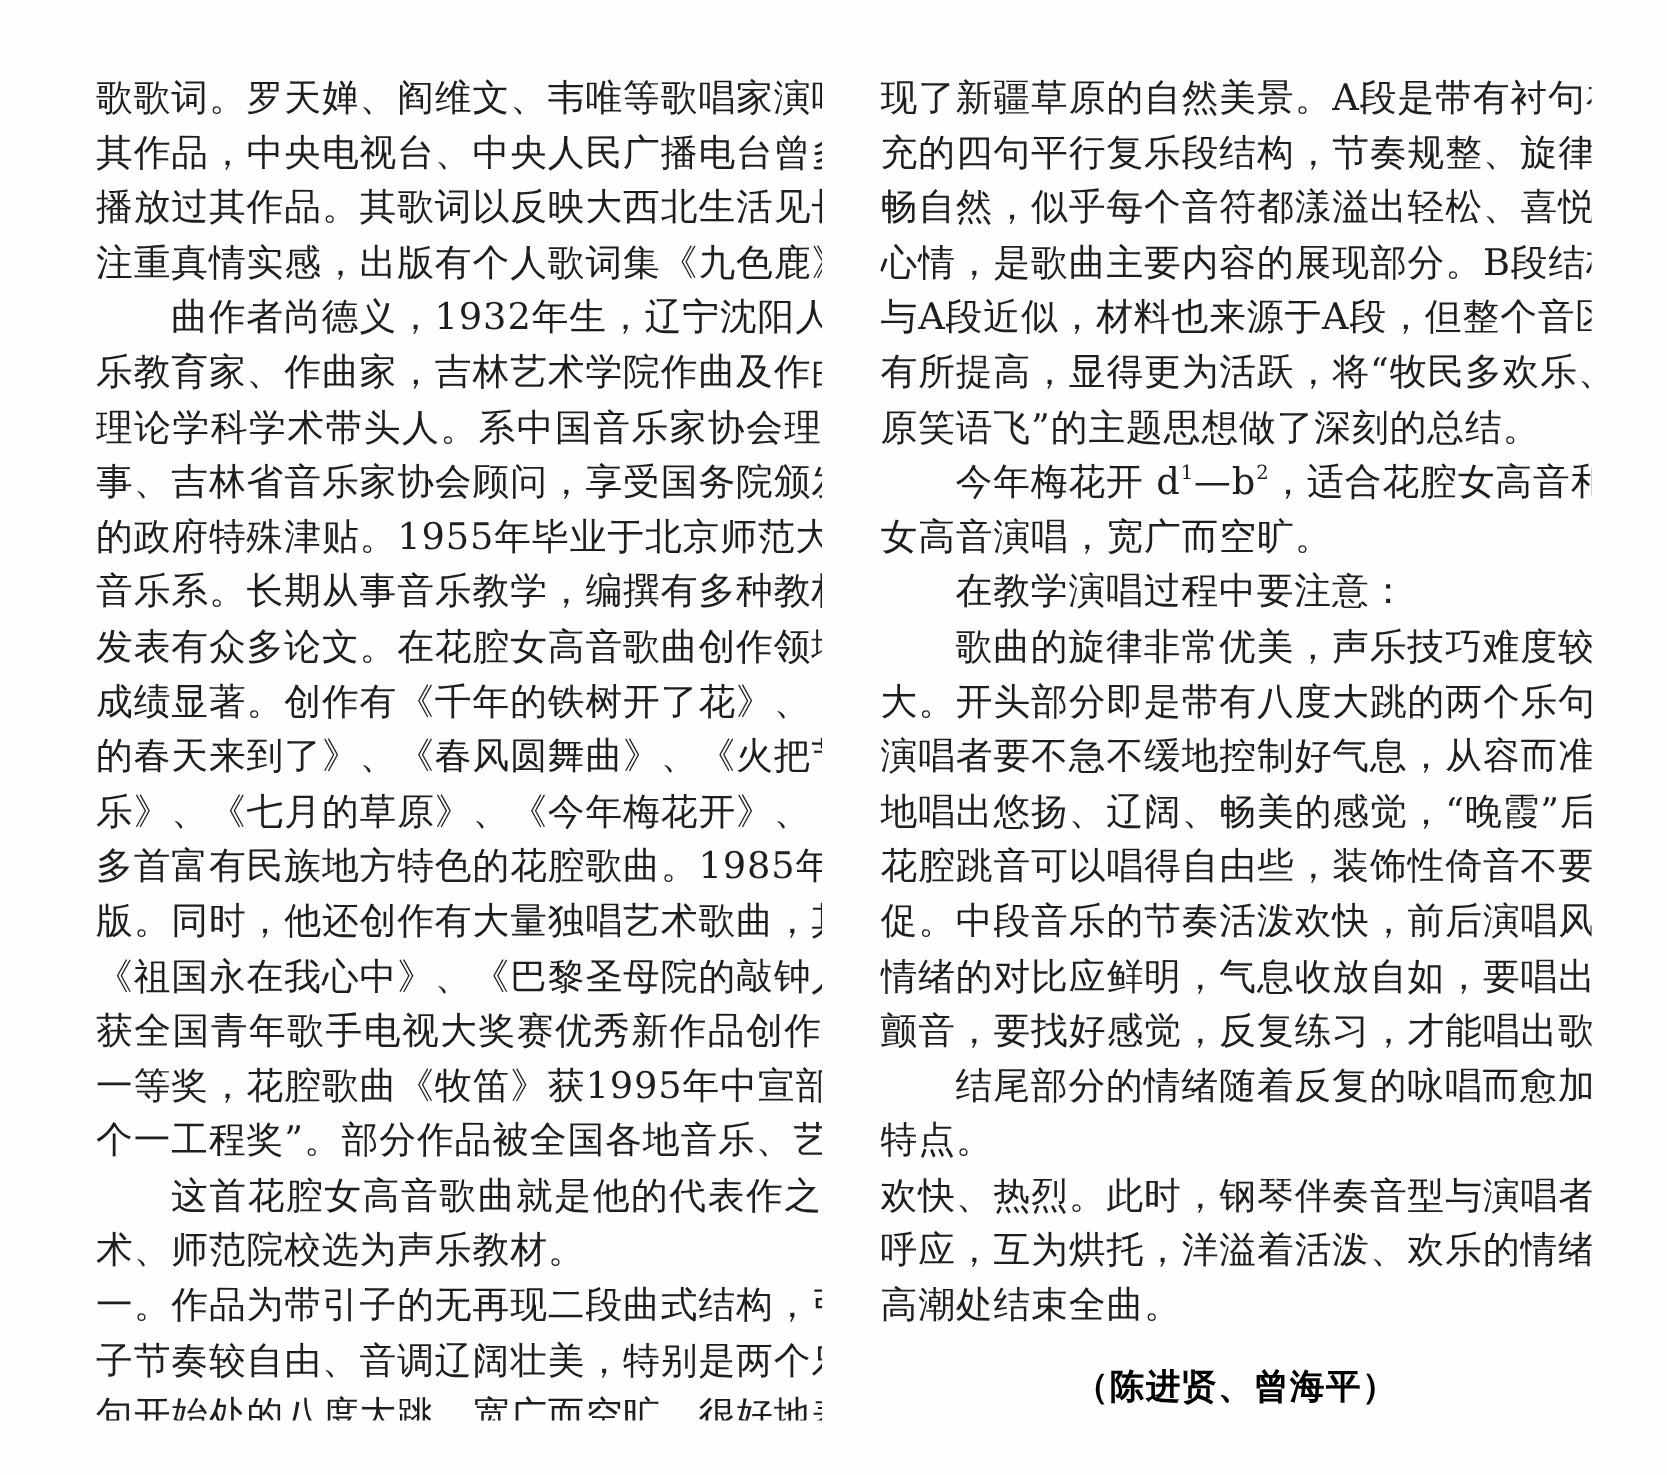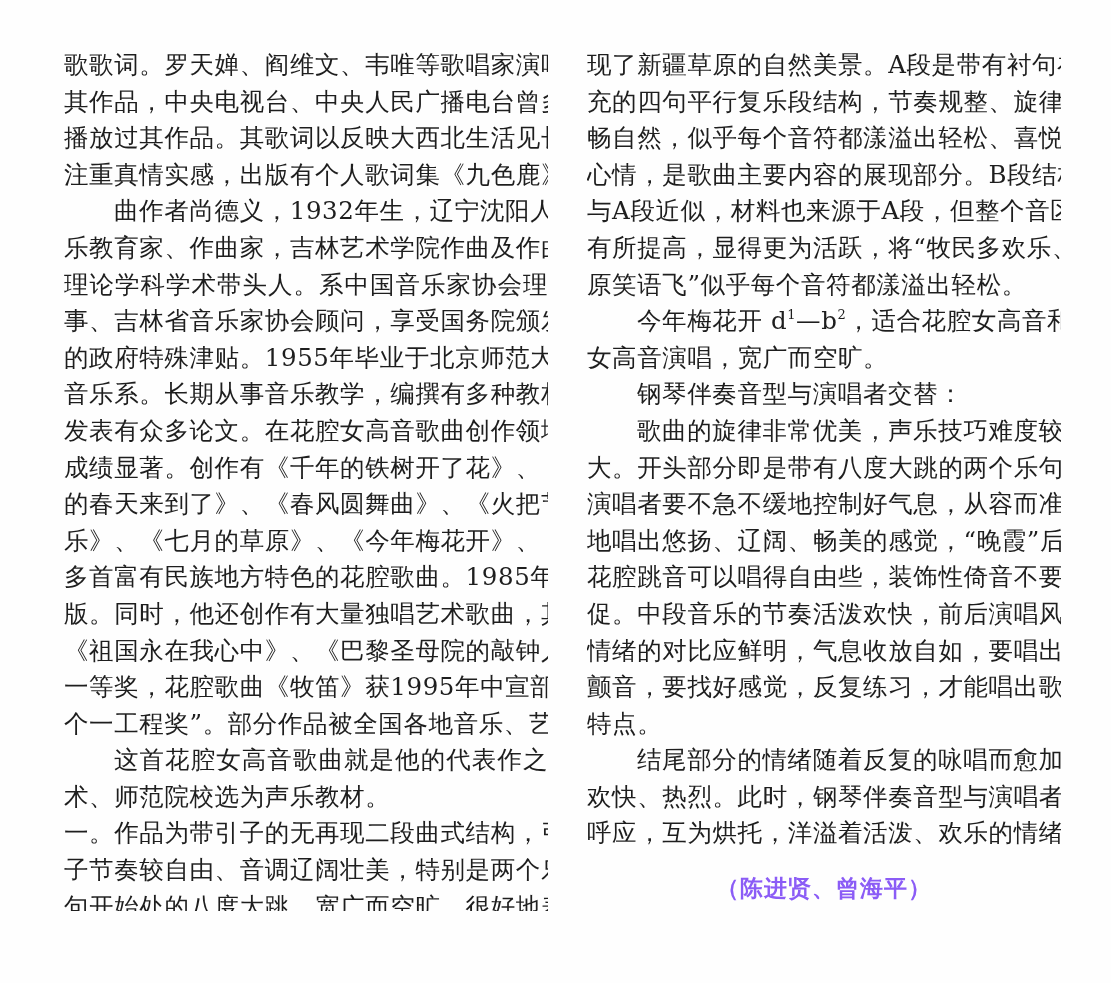--- a/index.html
+++ b/index.html
@@ -53,21 +53,21 @@
       line-height: 0;
     }
     .attribution {
       display: block;
       text-align: center;
       font-family: "DejaVu Sans", "Liberation Sans", sans-serif;
       font-weight: bold;
       font-size: 23px;
       margin-top: 18px;
       letter-spacing: 1px;
-      color: #8b5cf6;
+      color: #000000;
     }
     .clip-line {
       
       height: 22px;
       overflow: hidden;
     }
   </style>
 </head>
 <body>
 
@@ -84,54 +84,56 @@
       <span class="line">事、吉林省音乐家协会顾问，享受国务院颁发</span>
       <span class="line">的政府特殊津贴。1955年毕业于北京师范大学</span>
       <span class="line">音乐系。长期从事音乐教学，编撰有多种教材，</span>
       <span class="line">发表有众多论文。在花腔女高音歌曲创作领域</span>
       <span class="line">成绩显著。创作有《千年的铁树开了花》、《科学</span>
       <span class="line">的春天来到了》、《春风圆舞曲》、《火把节的快</span>
       <span class="line">乐》、《七月的草原》、《今年梅花开》、《牧笛》等</span>
       <span class="line">多首富有民族地方特色的花腔歌曲。1985年，</span>
       <span class="line">版。同时，他还创作有大量独唱艺术歌曲，其中</span>
       <span class="line">《祖国永在我心中》、《巴黎圣母院的敲钟人》均</span>
+      <span class="line">获全国青年歌手电视大奖赛优秀新作品创作</span>
       <span class="line">一等奖，花腔歌曲《牧笛》获1995年中宣部“五</span>
       <span class="line">个一工程奖”。部分作品被全国各地音乐、艺</span>
       <span class="line indent">这首花腔女高音歌曲就是他的代表作之</span>
       <span class="line last">术、师范院校选为声乐教材。</span>
       <span class="line">一。作品为带引子的无再现二段曲式结构，引</span>
       <span class="line">子节奏较自由、音调辽阔壮美，特别是两个乐</span>
       <span class="line clip-line">句开始处的八度大跳，宽广而空旷，很好地表</span>
     </div>
 
   <div class="column col-right">
     <div id="right-col-a">
         <span class="line">现了新疆草原的自然美景。A段是带有衬句补</span>
         <span class="line">充的四句平行复乐段结构，节奏规整、旋律流</span>
         <span class="line">畅自然，似乎每个音符都漾溢出轻松、喜悦的</span>
         <span class="line">心情，是歌曲主要内容的展现部分。B段结构</span>
         <span class="line">与A段近似，材料也来源于A段，但整个音区</span>
         <span class="line">有所提高，显得更为活跃，将“牧民多欢乐、草</span>
-        <span class="line last">原笑语飞”似乎每个音符都漾溢出轻松。</span>
+        <span class="line last">原笑语飞”的主题思想做了深刻的总结。</span>
       </div>
     <span class="line indent">
       <span>今年梅花开 d</span><span class="sup">1</span><span>—b</span><span class="sup">2</span><span>，适合花腔女高音和抒情</span>
     </span>
     <div id="right-col-b">
         <span class="line last">女高音演唱，宽广而空旷。</span>
-        <span class="line indent last">钢琴伴奏音型与演唱者交替：</span>
+        <span class="line indent last">在教学演唱过程中要注意：</span>
         <span class="line indent">歌曲的旋律非常优美，声乐技巧难度较</span>
         <span class="line">大。开头部分即是带有八度大跳的两个乐句，</span>
         <span class="line">演唱者要不急不缓地控制好气息，从容而准确</span>
         <span class="line">地唱出悠扬、辽阔、畅美的感觉，“晚霞”后面的</span>
         <span class="line">花腔跳音可以唱得自由些，装饰性倚音不要急</span>
         <span class="line">促。中段音乐的节奏活泼欢快，前后演唱风格、</span>
         <span class="line">情绪的对比应鲜明，气息收放自如，要唱出旋</span>
         <span class="line">颤音，要找好感觉，反复练习，才能唱出歌曲</span>
+        <span class="line indent">结尾部分的情绪随着反复的咏唱而愈加</span>
         <span class="line last">特点。</span>
-        <span class="line indent">结尾部分的情绪随着反复的咏唱而愈加</span>
         <span class="line">欢快、热烈。此时，钢琴伴奏音型与演唱者交替</span>
         <span class="line">呼应，互为烘托，洋溢着活泼、欢乐的情绪，在</span>
+        <span class="line last">高潮处结束全曲。</span>
       </div>
     <span class="attribution">（陈进贤、曾海平）</span>
   </div>
 
 </div>
 
 </body></html>

